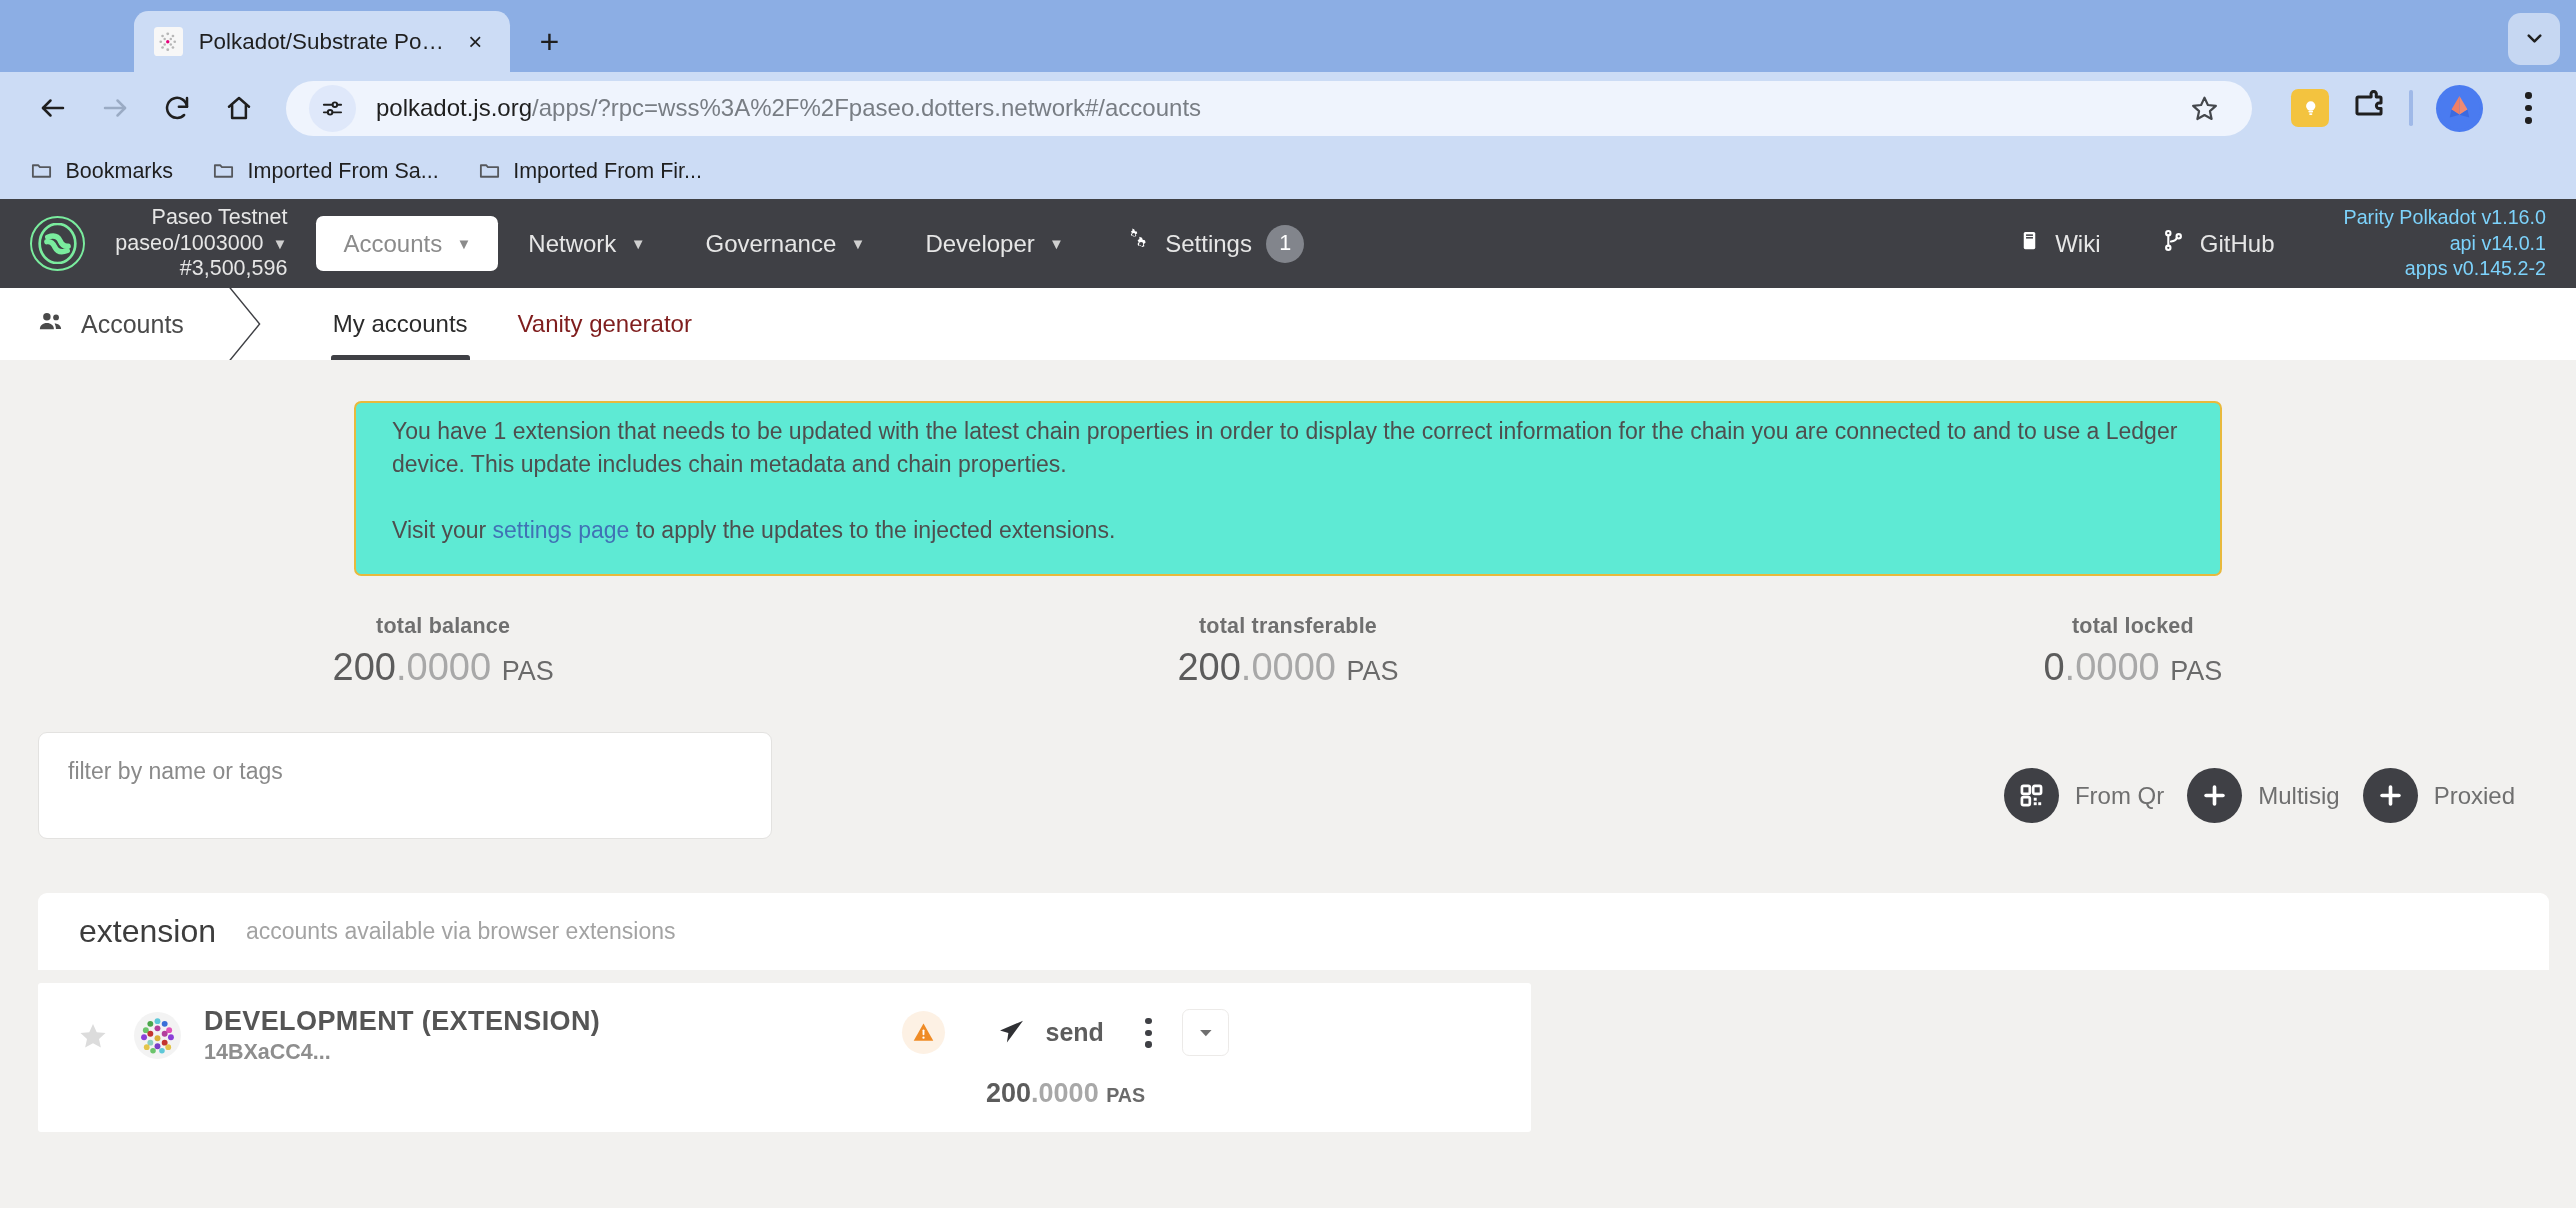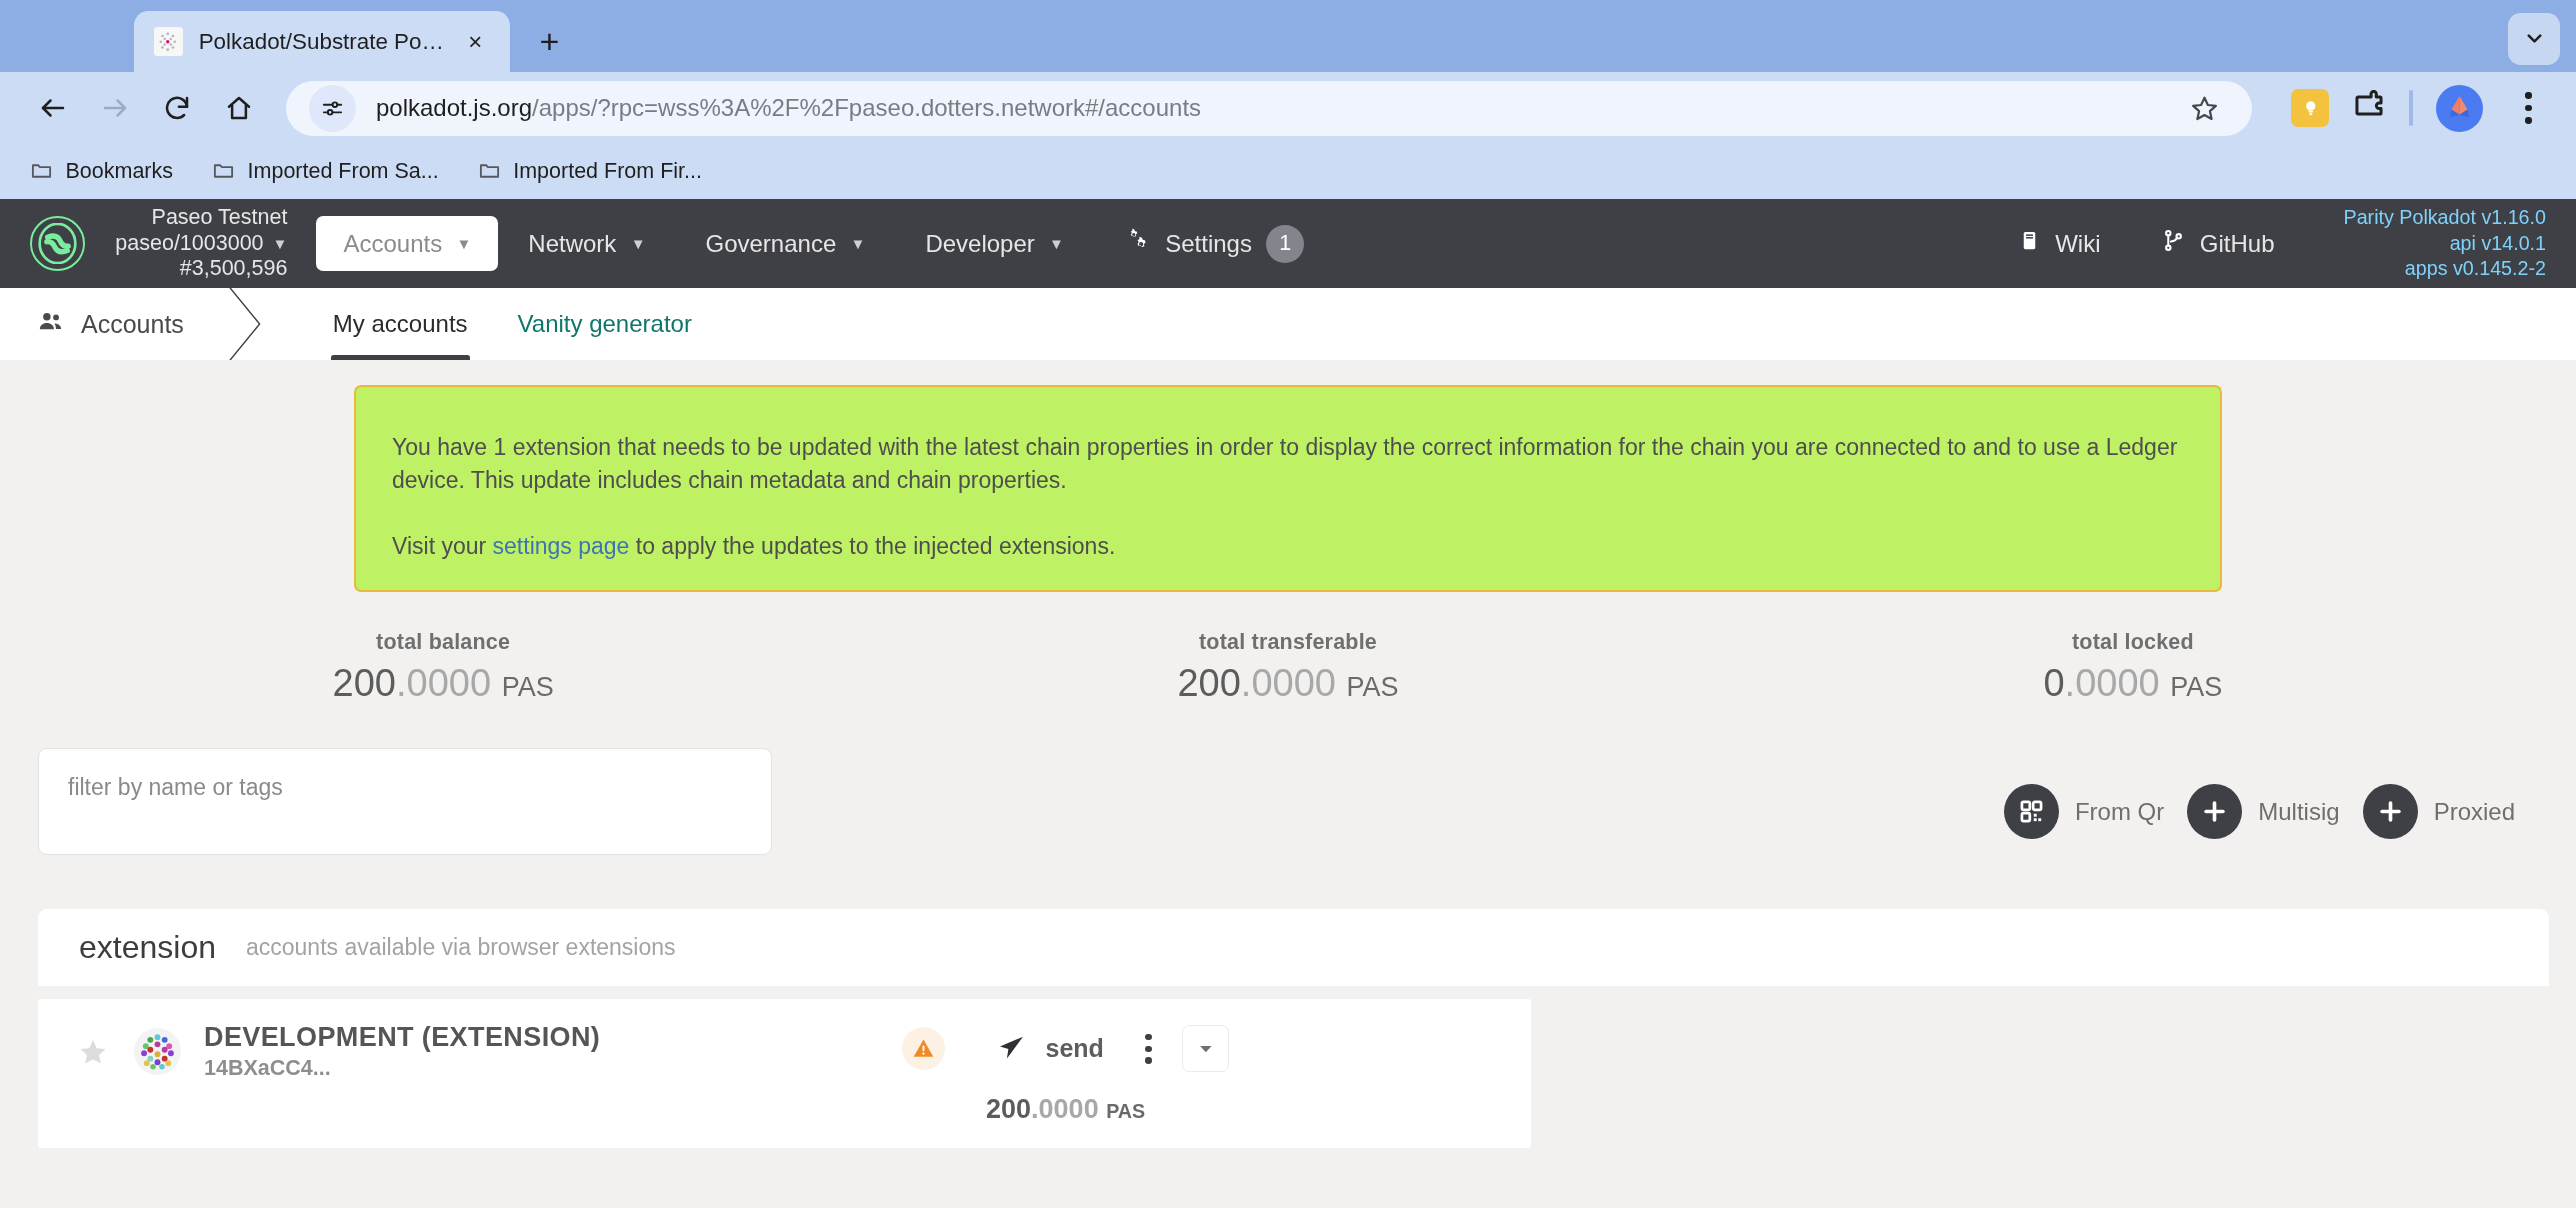--- a/index.html
+++ b/index.html
@@ -135,36 +135,36 @@
     position: relative;
   }
   .crumb {
     display: flex; align-items: center; gap: 16px; font-size: 25px;
     color: #4a4a4a; padding: 0 36px 0 36px;
   }
   .crumb-sep { width: 54px; position: relative; flex: none; }
   .crumb-sep svg { position: absolute; left: 0; top: 0; }
   .subtabs { display: flex; align-items: stretch; gap: 0; padding-left: 34px; }
   .subtab {
-    font-size: 24px; color: #0f766e; display: flex; align-items: center;
+    font-size: 24px; color: #7f1d1d; display: flex; align-items: center;
     padding: 0 25px; position: relative; white-space: nowrap;
   }
   .subtab.active { color: #2b2b2b; }
   .subtab.active::after {
     content: ""; position: absolute; left: 23px; right: 23px; bottom: 0;
     height: 5.4px; background: #3f4045; border-radius: 2.7px 2.7px 0 0;
   }
 
   
   .main { background: #f2f1ef; padding: 0; }
 
   .banner {
-    margin: 25px 354px 0 354px; background: #bef264;
+    margin: 41px 354px 0 354px; background: #5eead4;
     border: 2.7px solid #e8b93c; border-radius: 7.2px;
-    padding: 44px 36px 27px 36px;
+    padding: 12px 36px 27px 36px;
   }
   .banner p { font-size: 23px; color: #4e4e4e; line-height: 1.45; }
   .banner p + p { margin-top: 32px; }
   .banner a { color: #4072b5; text-decoration: none; }
 
   .summary {
     display: flex; align-items: flex-start; justify-content: space-between;
     padding: 38px 27px 0 27px;
   }
   .sumcol { text-align: center; min-width: 286px; }

